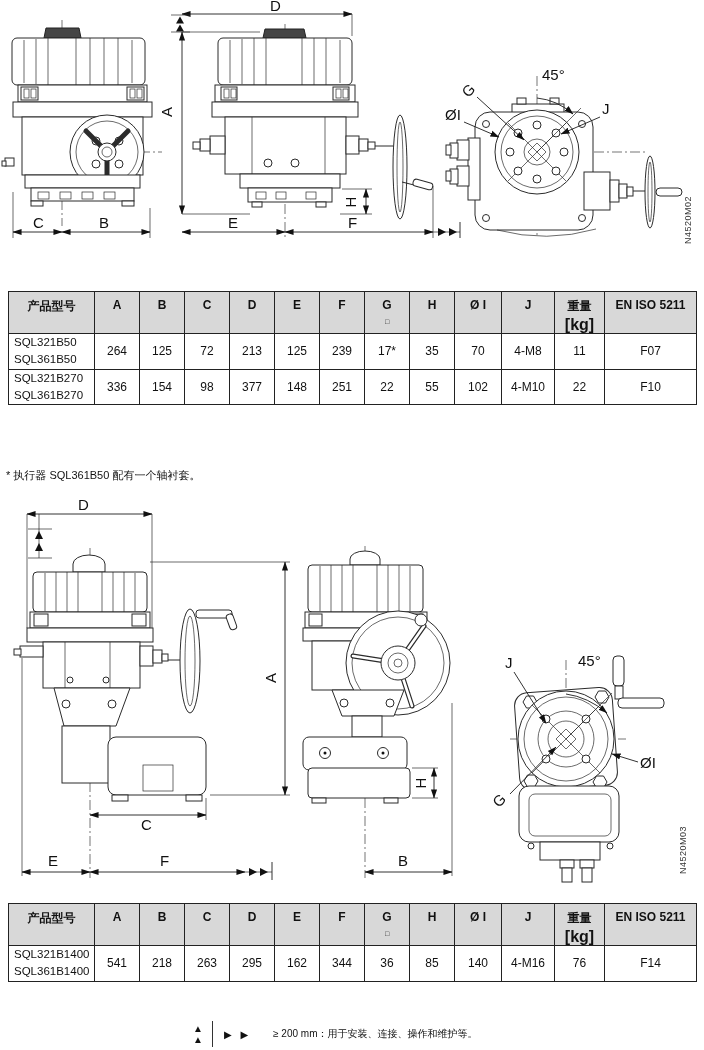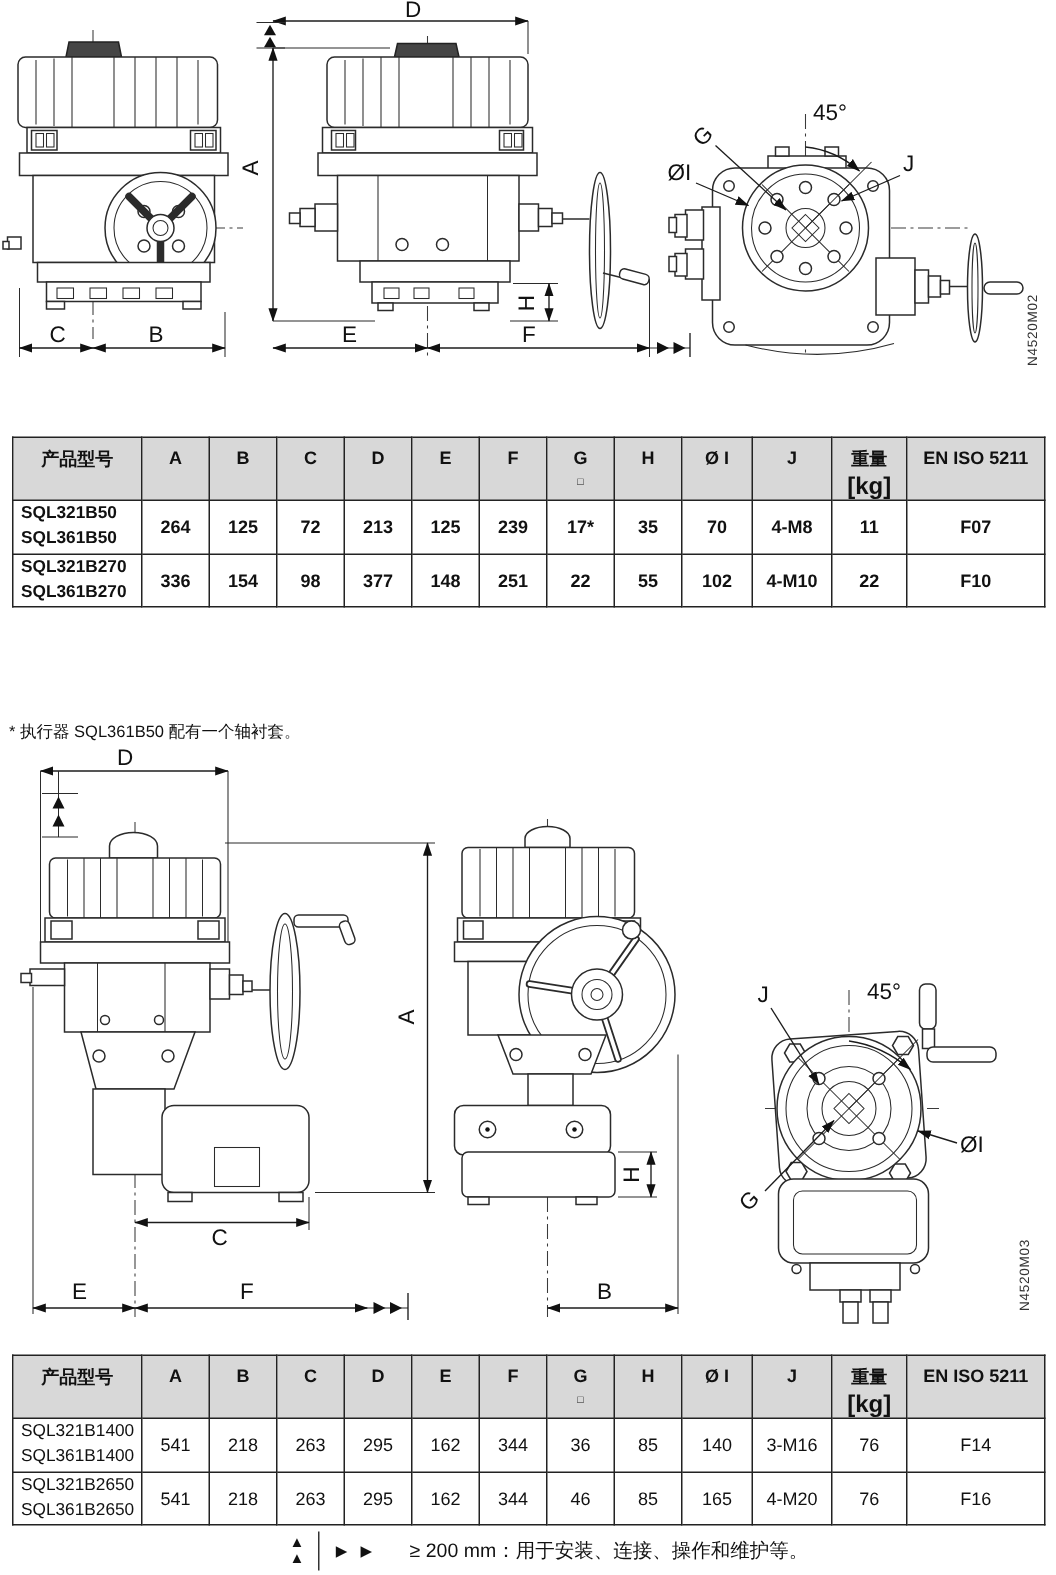--- a/index.html
+++ b/index.html
@@ -24,29 +24,29 @@
   .code{font-size:9px;fill:#333;letter-spacing:.5px;}
   .tri{fill:#111;stroke:none;}
   
   table.spec{border-collapse:collapse;table-layout:fixed;width:688px;border:1.5px solid #111;}
   table.spec th,table.spec td{border:1px solid #222;padding:0;box-sizing:border-box;overflow:hidden;}
   table.spec thead th{background:#d8d8d8;font-weight:bold;font-size:12px;vertical-align:top;padding-top:6px;height:42px;}
   .h-sub{font-weight:bold;font-size:16px;margin-top:4px;min-height:12px;line-height:12px;}
   .h-sub.sq{font-size:7px;}
   table.spec td.model{font-size:11.5px;text-align:left;padding-left:5px;line-height:1.5;}
   table.spec td.val{font-size:12px;text-align:center;}
-  #table1 tbody tr{height:35px;font-weight:bold;}
+  #table1 tbody tr{height:35px;}
   #table2 tbody tr{height:34px;}
   
   .footnote{font-size:11px;color:#111;}
   .legend{display:flex;align-items:center;}
   .legend .tris{display:flex;flex-direction:column;align-items:center;line-height:11px;font-size:10px;margin-right:9px;}
   .legend .bar{width:1px;height:26px;background:#333;margin:0 11px 0 0;}
   .legend .arrows{font-size:10px;letter-spacing:3px;margin-right:22px;white-space:nowrap;}
-  .legend .txt{font-size:13px;white-space:nowrap;}
+  .legend .txt{font-size:10px;white-space:nowrap;}
 </style>
 </head>
 <body>
 
 <svg width="0" height="0" class="abs" aria-hidden="true">
   <defs>
     <marker id="ar" viewBox="0 0 10 10" refX="9.5" refY="5" markerWidth="10" markerHeight="10" orient="auto-start-reverse">
       <path d="M0,1.6 L10,5 L0,8.4 z" fill="#111"></path>
     </marker>
   </defs>
@@ -344,21 +344,21 @@
         <td class="val">22</td>
         <td class="val">55</td>
         <td class="val">102</td>
         <td class="val">4-M10</td>
         <td class="val">22</td>
         <td class="val">F10</td>
       </tr>
     </tbody>
 </table>
 
-<div class="footnote abs" style="left:6px;top:480px">* 执行器 SQL361B50 配有一个轴衬套。</div>
+<div class="footnote abs" style="left:6px;top:468px">* 执行器 SQL361B50 配有一个轴衬套。</div>
 
 <svg class="abs" style="left:0;top:498px" width="704" height="400" viewBox="0 0 704 400">
 
   <g>
     <line class="cl" x1="90" y1="50" x2="90" y2="380"></line>
 
     <line class="dim" x1="27" y1="16" x2="152" y2="16" marker-start="url(#ar)" marker-end="url(#ar)"></line>
     <line class="thin" x1="27" y1="16" x2="27" y2="130"></line>
     <line class="thin" x1="152" y1="16" x2="152" y2="130"></line>
     <text class="lbl" x="78" y="12">D</text>
@@ -609,41 +609,23 @@
         </td>
         <td class="val">541</td>
         <td class="val">218</td>
         <td class="val">263</td>
         <td class="val">295</td>
         <td class="val">162</td>
         <td class="val">344</td>
         <td class="val">36</td>
         <td class="val">85</td>
         <td class="val">140</td>
-        <td class="val">3-M16</td>
+        <td class="val">4-M16</td>
         <td class="val">76</td>
         <td class="val">F14</td>
-      </tr>
-      <tr>
-        <td class="model">
-          <div>SQL321B2650</div>
-          <div>SQL361B2650</div>
-        </td>
-        <td class="val">541</td>
-        <td class="val">218</td>
-        <td class="val">263</td>
-        <td class="val">295</td>
-        <td class="val">162</td>
-        <td class="val">344</td>
-        <td class="val">46</td>
-        <td class="val">85</td>
-        <td class="val">165</td>
-        <td class="val">4-M20</td>
-        <td class="val">76</td>
-        <td class="val">F16</td>
       </tr>
     </tbody>
 </table>
 
 <div class="legend abs" style="left:193px;top:1021px">
   <div class="tris">
     <span>▲</span>
     <span>▲</span>
   </div>
   <div class="bar"></div>

